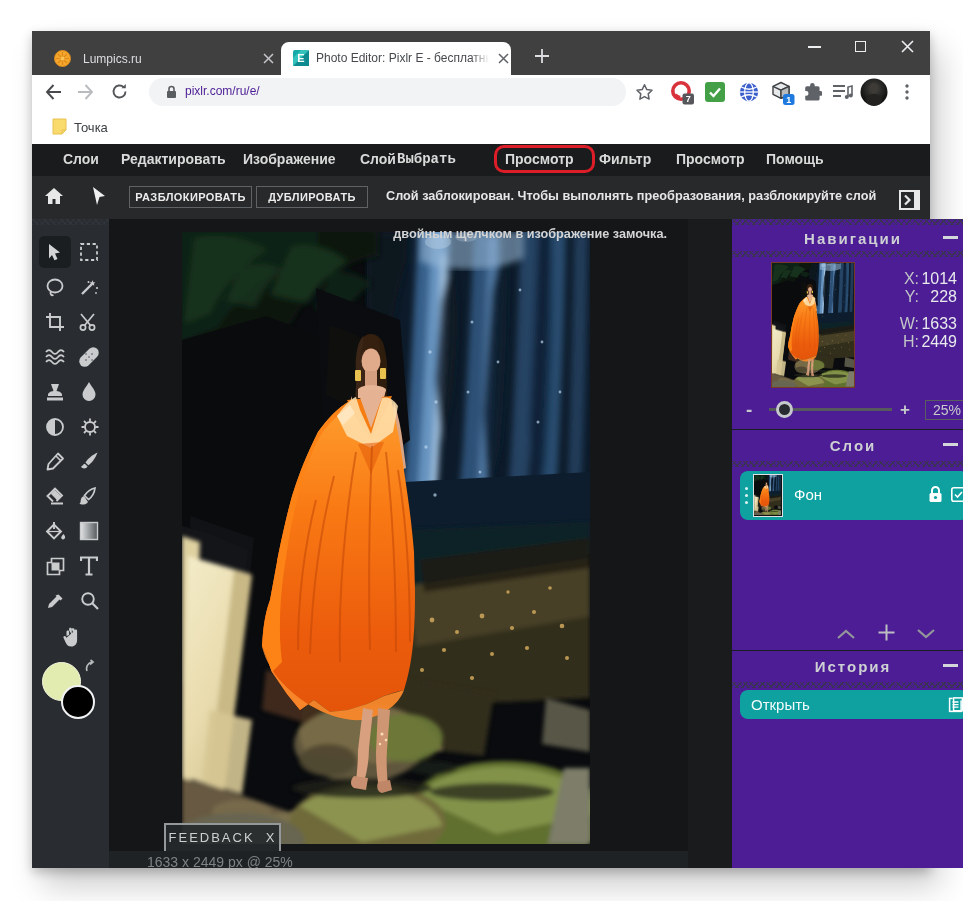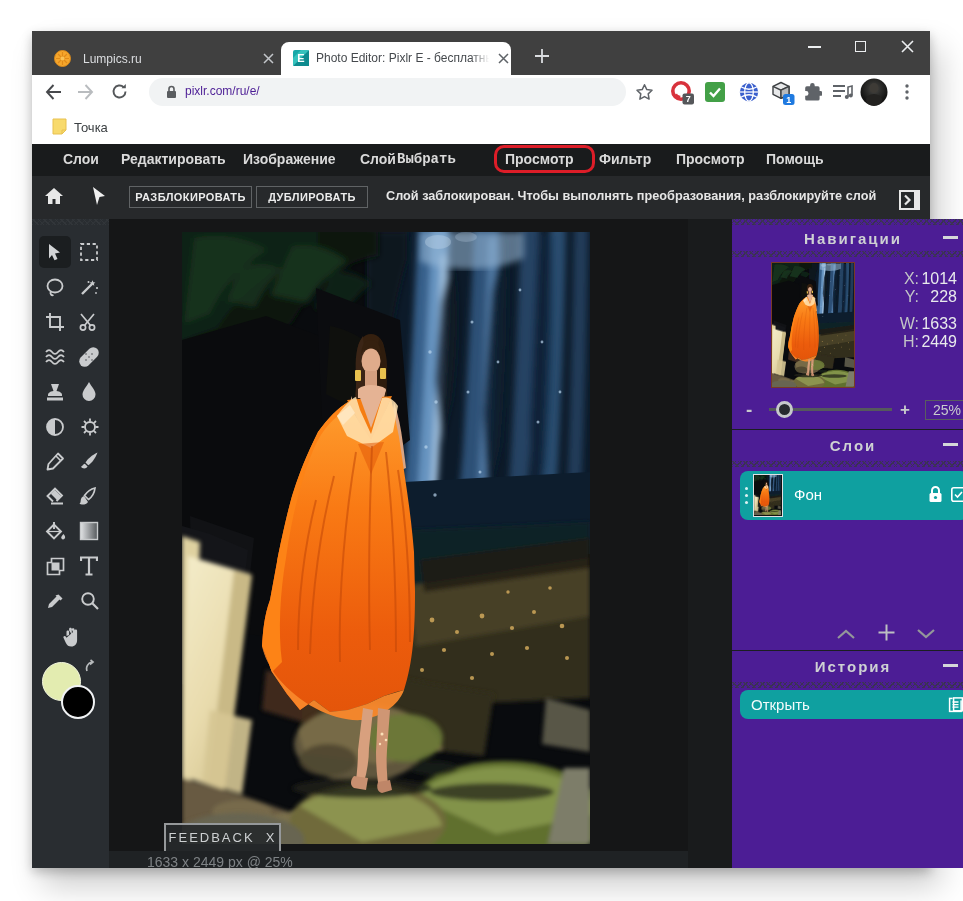--- a/index.html
+++ b/index.html
@@ -408,20 +408,21 @@
         </svg>
       </span>
   </div>
 
   <div class="main">
     <div class="abs" id="photo" style="left:73px; top:13px; width:408px; height:612px; background:#0c0f14;">
         <svg width="408" height="612">
           <use href="#photoart"></use>
         </svg>
       </div>
+    <div class="abs" style="left:258px; top:8px; width:300px; color:#d4d4d4; font-size:12.7px; font-weight:bold; text-align:right;">двойным щелчком в изображение замочка.</div>
     <div class="abs" style="left:55px; top:604px; width:117px; height:28px; border:2px solid #95989a; border-bottom:none; background:rgba(38,41,43,0.9); color:#cdd0d2; font-size:13px; letter-spacing:2px; text-align:center; line-height:26px;">FEEDBACK&nbsp;&nbsp;X</div>
     <div class="abs" style="left:0; top:632px; width:579px; height:17px; background:#1f2224;">
       <span class="abs" style="left:38px; top:3px; color:#7e8285; font-size:14px;text-decoration:underline;">1633 x 2449 px @ 25%</span>
     </div>
   </div>
   <div class="sidebar" id="sidebar">
     <div class="hatch" style="top:0px; opacity:0.6;"></div>
     <div class="abs" style="left:7px; top:17px; width:32px; height:32px; background:#1b1e20; border-radius:5px;"></div>
     <span class="abs" style="left:15px; top:24px;">
         <svg width="15" height="18">

